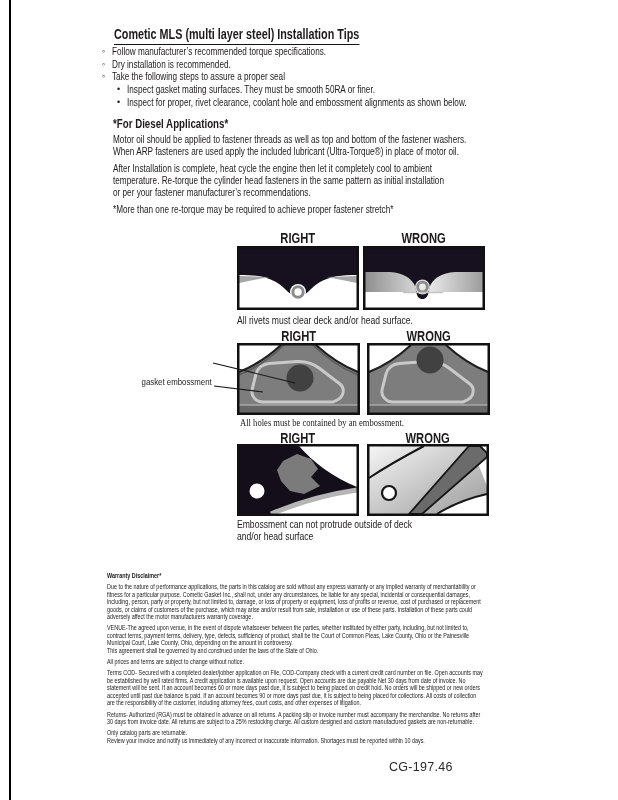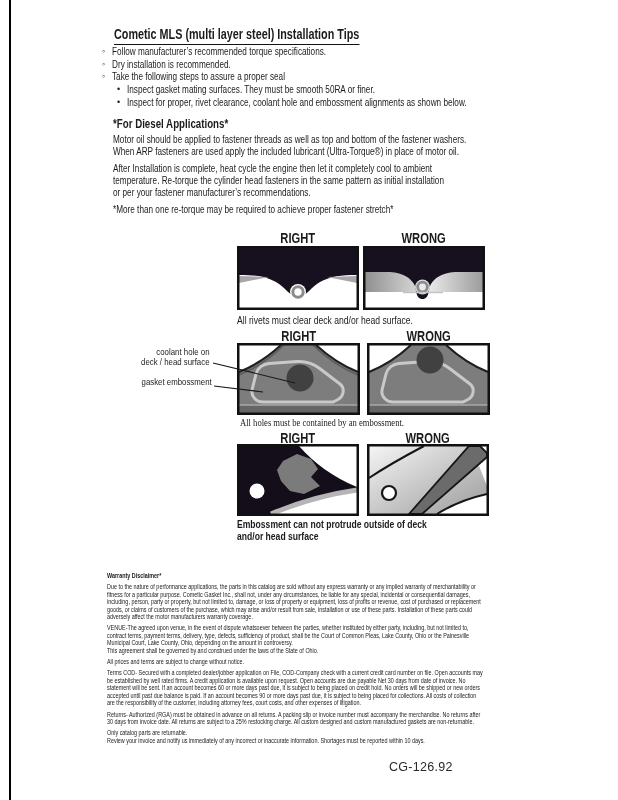--- a/index.html
+++ b/index.html
@@ -138,24 +138,20 @@
         <circle cx="63" cy="17" r="13.5" fill="#414141"></circle>
         <rect x="1.25" y="1.25" width="120.5" height="69.5" fill="none" stroke="#111111" stroke-width="2.5"></rect>
       </svg>
     </div>
 
     <div class="abs caption" style="left:3px;top:88px;width:260px;font-family:Liberation Serif, serif;">
       <span class="cx">All holes must be contained by an embossment.</span>
     </div>
   </div>
 
-  <div class="abs ann" style="left:88px;top:347px;width:122px;">
-    <span class="cxr">coolant hole on
-deck / head surface</span>
-  </div>
   <div class="abs ann" style="left:88px;top:377px;width:124px;">
     <span class="cxr">gasket embossment</span>
   </div>
   <svg class="abs" style="left:108px;top:344px;" width="200" height="60" viewBox="0 0 200 60">
     <line x1="105" y1="19" x2="187" y2="39" stroke="#1a1a1a" stroke-width="1.2"></line>
     <line x1="106" y1="42" x2="155" y2="48" stroke="#1a1a1a" stroke-width="1.2"></line>
   </svg>
 
   <div class="abs" style="left:237px;top:431px;width:256px;">
     <div class="rw-wrap" style="left:0;top:0;width:122px;"><span>RIGHT</span></div>
@@ -184,21 +180,21 @@
         <path d="M2,2 H120 V50 C102,54 86,60 70,70 H2 Z" fill="url(#g2)"></path>
         <polygon points="104,2 120,2 120,42" fill="#ffffff"></polygon>
         <path d="M70,70 C86,60 102,54 120,50" fill="none" stroke="#161616" stroke-width="2"></path>
         <path d="M42,70 L102,2 H113 L120,9 L120,13 L55,70 Z" fill="#6b6b6b" stroke="#161616" stroke-width="1.8"></path>
         <path d="M2,34 C20,22 40,11 57,2" fill="none" stroke="#161616" stroke-width="2"></path>
         <circle cx="22" cy="49" r="7" fill="#ffffff" stroke="#161616" stroke-width="2.2"></circle>
         <rect x="1.25" y="1.25" width="119.5" height="69.5" fill="none" stroke="#111111" stroke-width="2.5"></rect>
       </svg>
     </div>
 
-    <div class="abs caption" style="left:0;top:88px;width:260px;font-weight:bold;">
+    <div class="abs caption" style="left:0;top:88px;width:260px;">
       <span class="cx">Embossment can not protrude outside of deck
 and/or head surface</span>
     </div>
   </div>
 
   <div class="abs fine" style="left:107px;top:572px;width:480px;">
     <div class="fine-block">
       <span class="cxf fine-head">Warranty Disclaimer*</span>
     </div>
     <div class="fine-block"><span class="cxf">Due to the nature of performance applications, the parts in this catalog are sold without any express warranty or any implied warranty of merchantability or
@@ -216,16 +212,16 @@
 statement will be sent.  If an account becomes 60 or more days past due, it is subject to being placed on credit hold.  No orders will be shipped or new orders
 accepted until past due balance is paid.  If an account becomes 90 or more days past due, it is subject to being placed for collections.  All costs of collection
 are the responsibility of the customer, including attorney fees, court costs, and other expenses of litigation.</span></div>
     <div class="fine-block"><span class="cxf">Returns- Authorized (RGA) must be obtained in advance on all returns.  A packing slip or invoice number must accompany the merchandise.  No returns after
 30 days from invoice date.  All returns are subject to a 25% restocking charge.  All custom designed and custom manufactured gaskets are non-returnable.</span></div>
     <div class="fine-block"><span class="cxf">Only catalog parts are returnable.
 Review your invoice and notify us immediately of any incorrect or inaccurate information.  Shortages must be reported within 10 days.</span></div>
   </div>
 
   <div class="abs pagenum" style="left:389px;top:760px;">
-    <span>CG-126.92</span>
+    <span>CG-197.46</span>
   </div>
 
 </div>
 
 </body></html>

